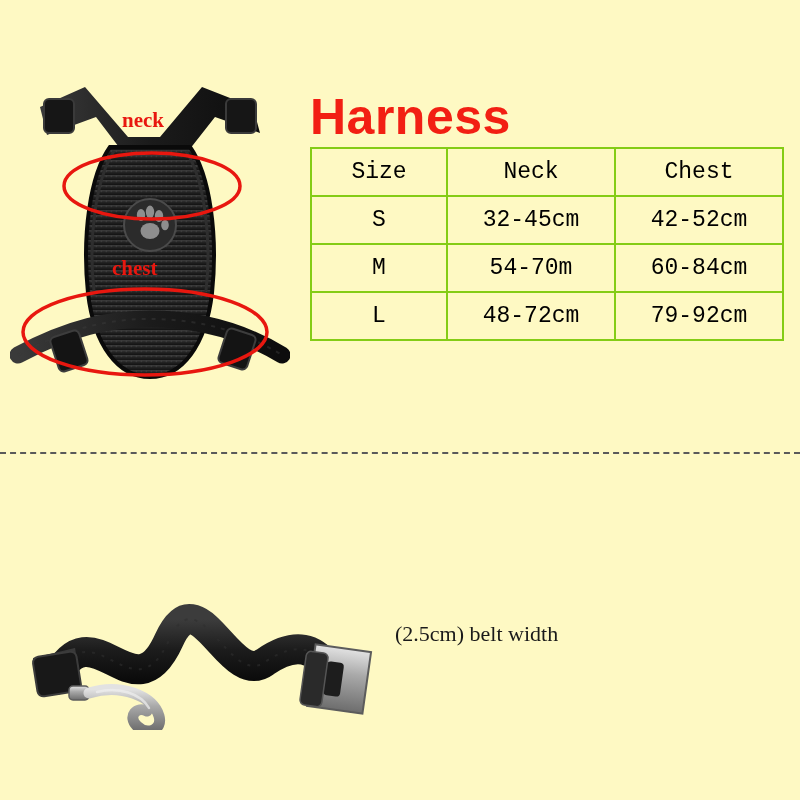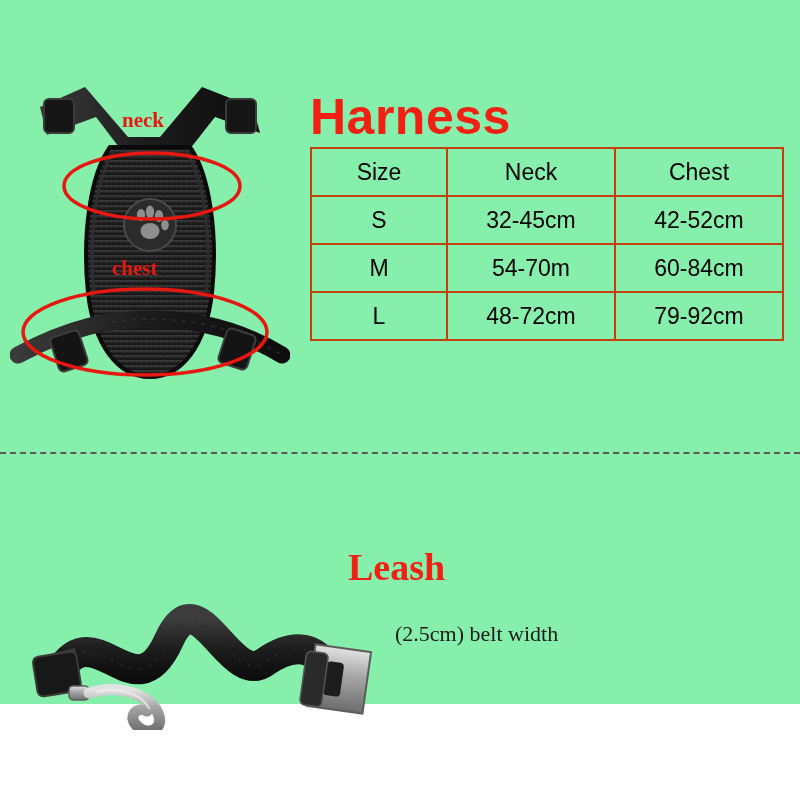--- a/index.html
+++ b/index.html
@@ -9,22 +9,22 @@
     width: 800px;
     height: 800px;
     background: #ffffff;
     font-family: "Liberation Sans", sans-serif;
     overflow: hidden;
   }
 
   .page {
     position: relative;
     width: 800px;
-    height: 704px;
-    background: #86efac;
+    height: 800px;
+    background: #fef9c3;
   }
 
   
   .harness-section {
     position: absolute;
     left: 0; top: 0;
     width: 800px;
     height: 445px;
   }
 
@@ -72,24 +72,24 @@
 
   .size-table {
     position: absolute;
     left: 310px;
     top: 147px;
     width: 472px;
     border-collapse: collapse;
     table-layout: fixed;
   }
   .size-table td, .size-table th {
-    border: 2px solid #c2410c;
+    border: 2px solid #84cc16;
     height: 48px;
     text-align: center;
-    font-family: Liberation Sans, sans-serif;
+    font-family: Liberation Mono, monospace;
     font-size: 23px;
     font-weight: normal;
     color: #000000;
     padding: 0;
   }
   .size-table .col-size { width: 136px; }
   .size-table .col-neck { width: 168px; }
   .size-table .col-chest { width: 168px; }
 
   
@@ -262,17 +262,16 @@
         </g>
 
         <g>
           <path d="M296 108 L352 108 L352 170 L296 170 Z" fill="url(#metalG)" stroke="#5c5c5c" stroke-width="2" transform="rotate(8 324 139)"></path>
           <rect x="310" y="122" width="17" height="34" rx="4" fill="#1d1d1d" transform="rotate(8 318 139)"></rect>
           <rect x="288" y="112" width="22" height="54" rx="5" fill="#2a2a2a" stroke="#555" stroke-width="1.5" transform="rotate(8 299 139)"></rect>
         </g>
       </svg>
     </div>
 
-    <div class="leash-title">Leash</div>
     <div class="leash-line leash-line-1">(2.5cm) belt width</div>
   </div>
 
 </div>
 
 </body></html>

